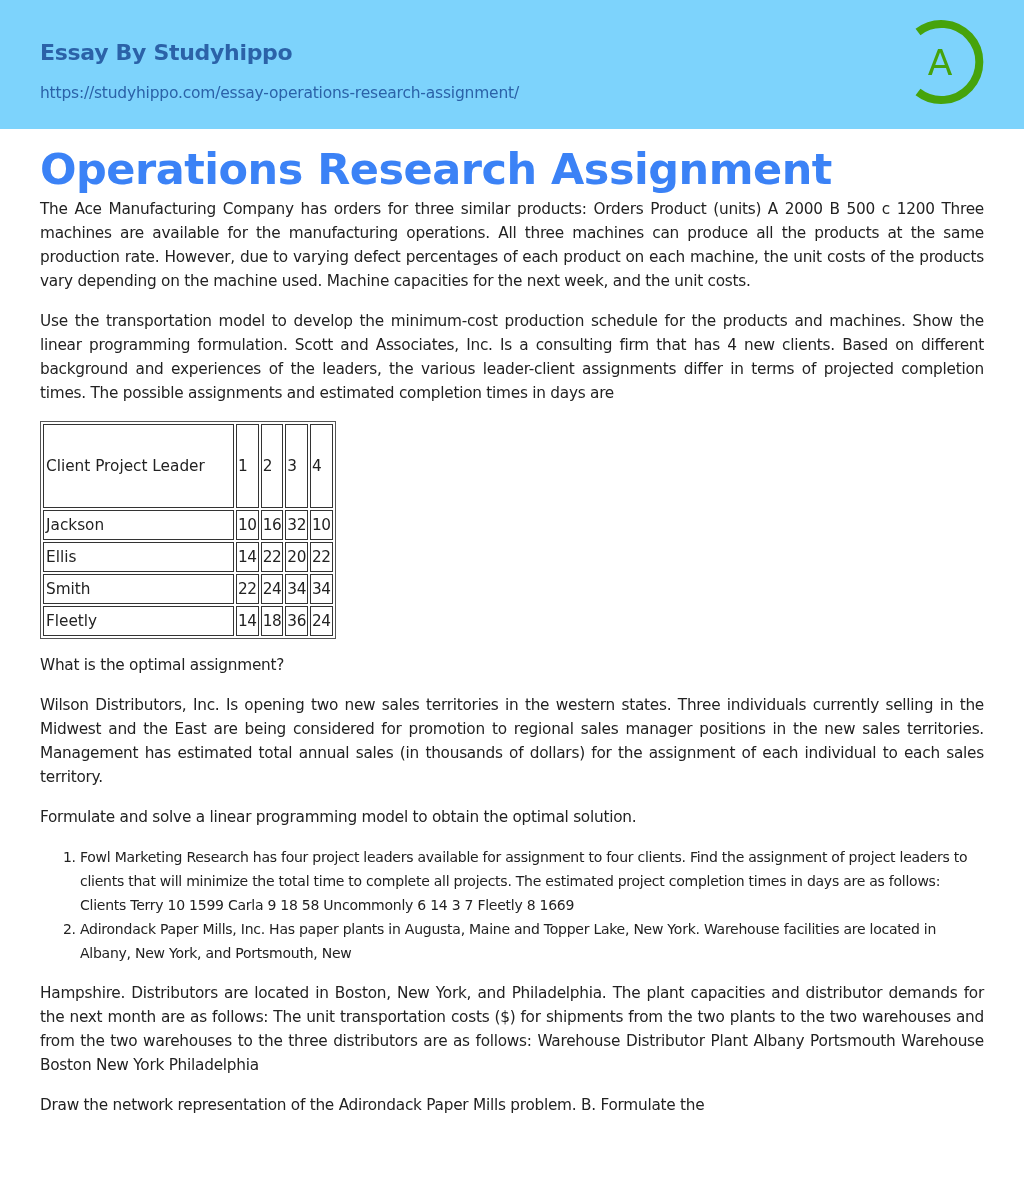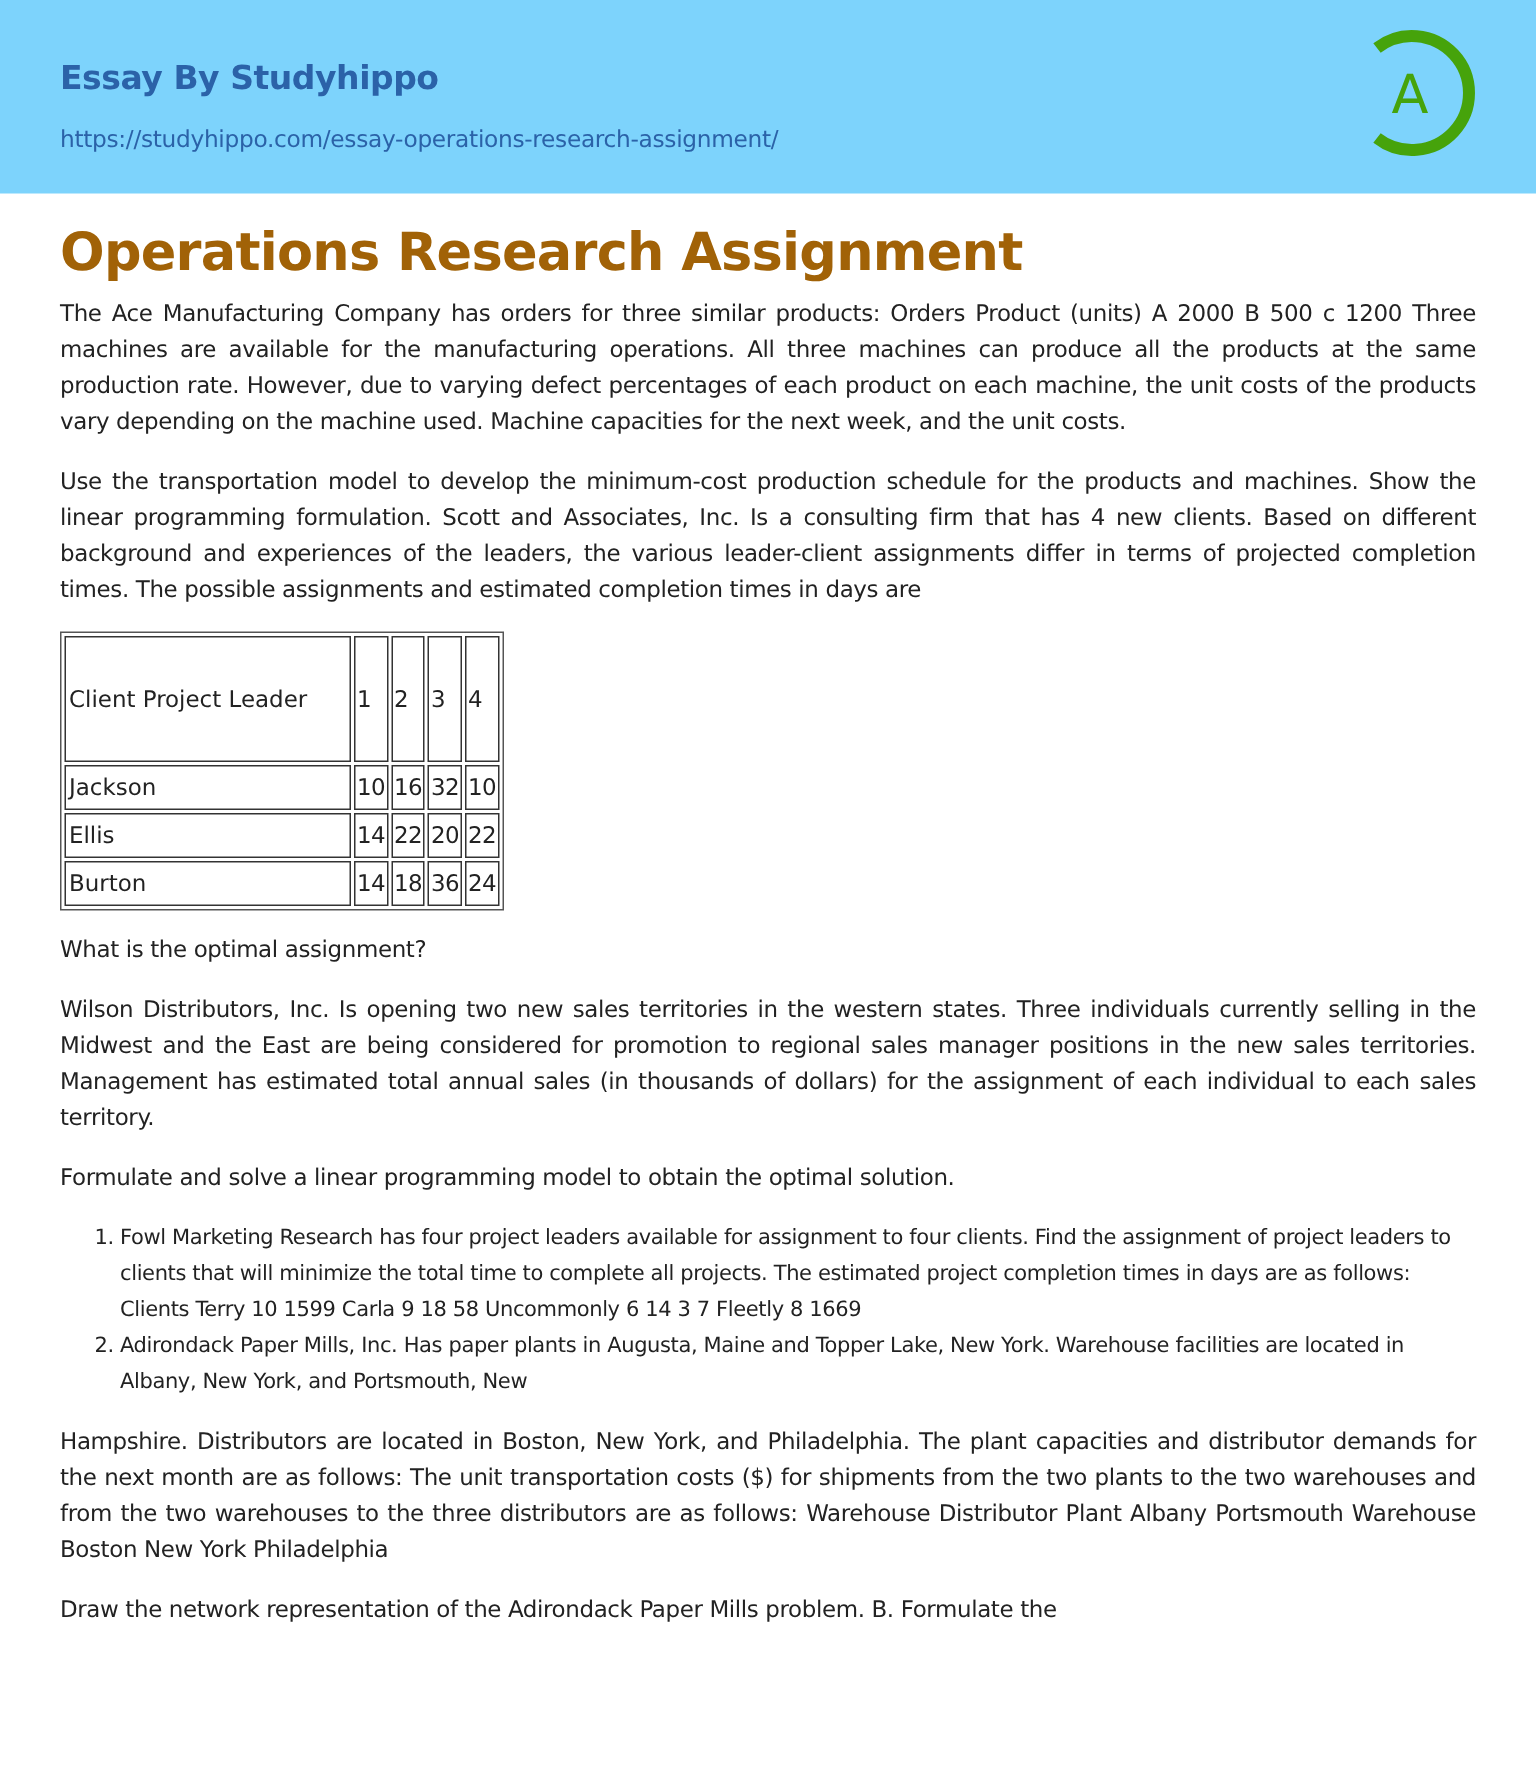--- a/index.html
+++ b/index.html
@@ -48,22 +48,22 @@
       width: 80px;
       height: 88px;
     }
     .content {
       padding: 0 40px;
     }
     .page-title {
       margin: 18px 0 6px 0;
       font-family: "DejaVu Sans", sans-serif;
       font-weight: bold;
-      font-size: 35px;
-      color: #a16207;
+      font-size: 43px;
+      color: #3b82f6;
       letter-spacing: -0.5px;
       line-height: 44px;
     }
     p.body-text {
       margin: 0 0 16px 0;
       font-size: 15.3px;
       line-height: 24px;
       text-align: justify;
       letter-spacing: -0.25px;
       color: #222222;
@@ -142,21 +142,28 @@
         <td class="num">10</td>
       </tr>
       <tr>
         <td class="label-cell">Ellis</td>
         <td class="num">14</td>
         <td class="num">22</td>
         <td class="num">20</td>
         <td class="num">22</td>
       </tr>
       <tr>
-        <td class="label-cell">Burton</td>
+        <td class="label-cell">Smith</td>
+        <td class="num">22</td>
+        <td class="num">24</td>
+        <td class="num">34</td>
+        <td class="num">34</td>
+      </tr>
+      <tr>
+        <td class="label-cell">Fleetly</td>
         <td class="num">14</td>
         <td class="num">18</td>
         <td class="num">36</td>
         <td class="num">24</td>
       </tr>
     </tbody>
   </table>
 
   <p class="body-text left">What is the optimal assignment?</p>
   <p class="body-text">Wilson Distributors, Inc. Is opening two new sales territories in the western states. Three individuals currently selling in the Midwest and the East are being considered for promotion to regional sales manager positions in the new sales territories. Management has estimated total annual sales (in thousands of dollars) for the assignment of each individual to each sales territory.</p>

